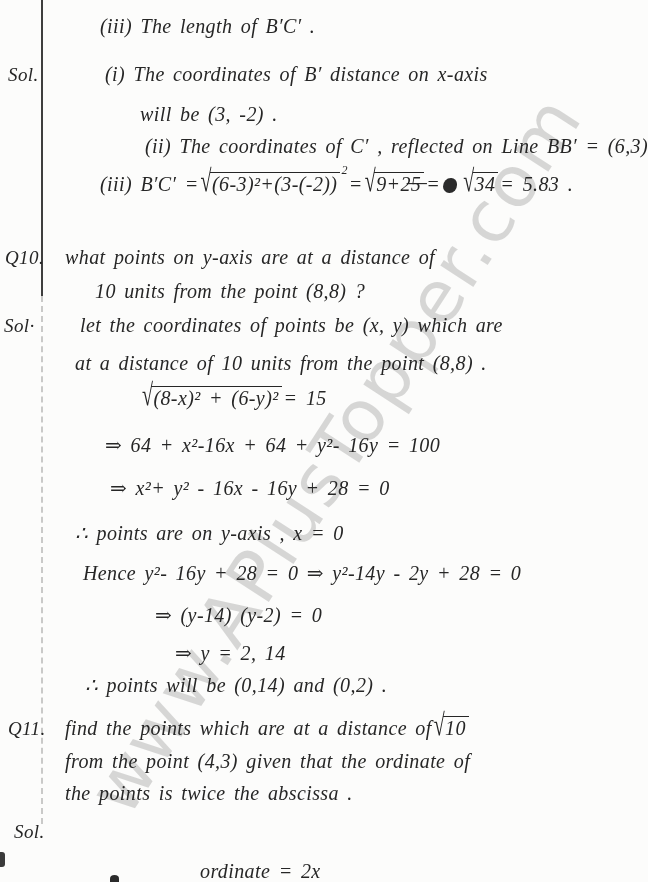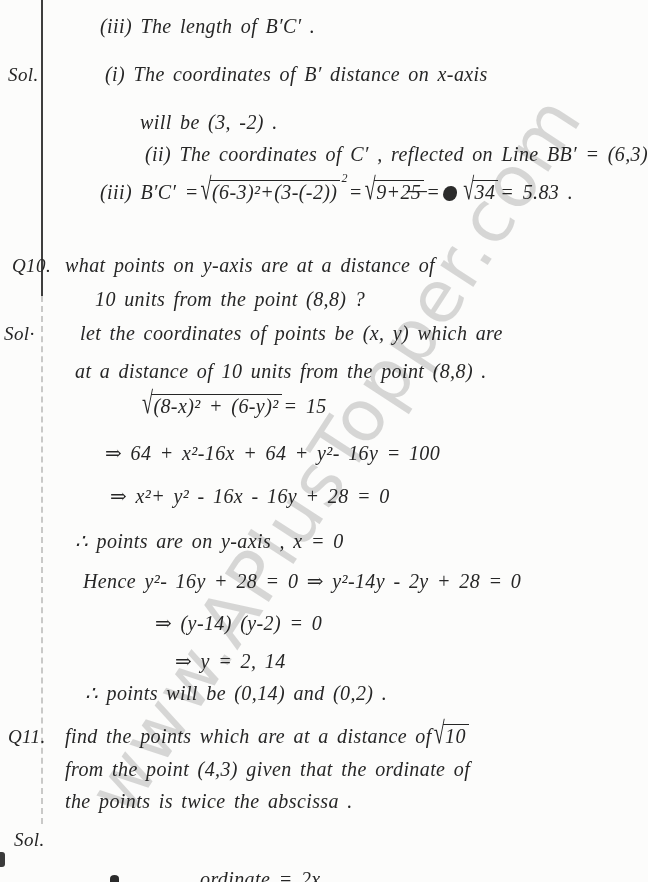--- a/index.html
+++ b/index.html
@@ -65,34 +65,34 @@
   <div class="rule-bottom"></div>
   <div class="lines" id="lines">
       <div class="line" style="margin-top: 10px;">
     
     <span class="content" style="margin-left: 100px;"><span class="txt">(iii) The length of B′C′ .</span></span>
   </div>
       <div class="line" style="margin-top: 16px;">
     <span class="mlabel" style="left: 8px;">Sol.</span>
     <span class="content" style="margin-left: 105px;"><span class="txt">(i) The coordinates of B′ distance on x-axis</span></span>
   </div>
-      <div class="line" style="margin-top: 16px;">
+      <div class="line" style="margin-top: 8px;">
     
     <span class="content" style="margin-left: 140px;"><span class="txt">will be (3, -2) .</span></span>
   </div>
       <div class="line" style="margin-top: 0px; text-align: right;">
     
     <span class="content" style="margin-left: 100px;"><span class="txt">(ii) The coordinates of C′ , reflected on Line BB′ = (6,3)</span></span>
   </div>
       <div class="line" style="margin-top: 1px;">
     
     <span class="content" style="margin-left: 100px;"><span class="txt">(iii) B′C′ =</span><span class="sqrt"><span class="rad">√</span><span class="vinc">(6-3)²+(3-(-2))</span></span><sup class="sup">2</sup><span class="txt">=</span><span class="sqrt"><span class="rad">√</span><span class="vinc">9+2̶5̶</span></span><span class="txt">=</span><span class="blob"></span><span class="sqrt"><span class="rad">√</span><span class="vinc">34</span></span><span class="txt">= 5.83 .</span></span>
   </div>
       <div class="line" style="margin-top: 41px;">
-    <span class="mlabel" style="left: 12px;">Q10.</span>
+    <span class="mlabel" style="left: 5px;">Q10.</span>
     <span class="content" style="margin-left: 65px;"><span class="txt">what points on y-axis are at a distance of</span></span>
   </div>
       <div class="line" style="margin-top: 2px;">
     
     <span class="content" style="margin-left: 95px;"><span class="txt">10 units from the point (8,8) ?</span></span>
   </div>
       <div class="line" style="margin-top: 2px;">
     <span class="mlabel" style="left: 4px;">Sol·</span>
     <span class="content" style="margin-left: 80px;"><span class="txt">let the coordinates of points be (x, y) which are</span></span>
   </div>

